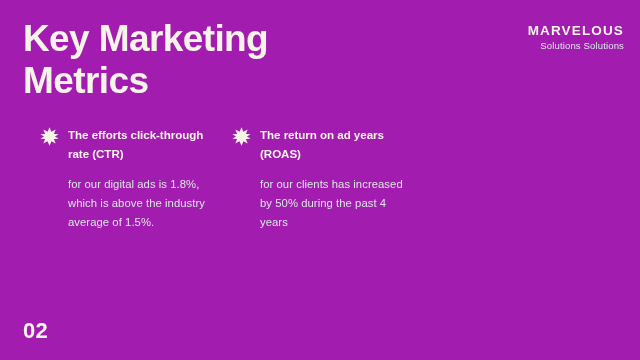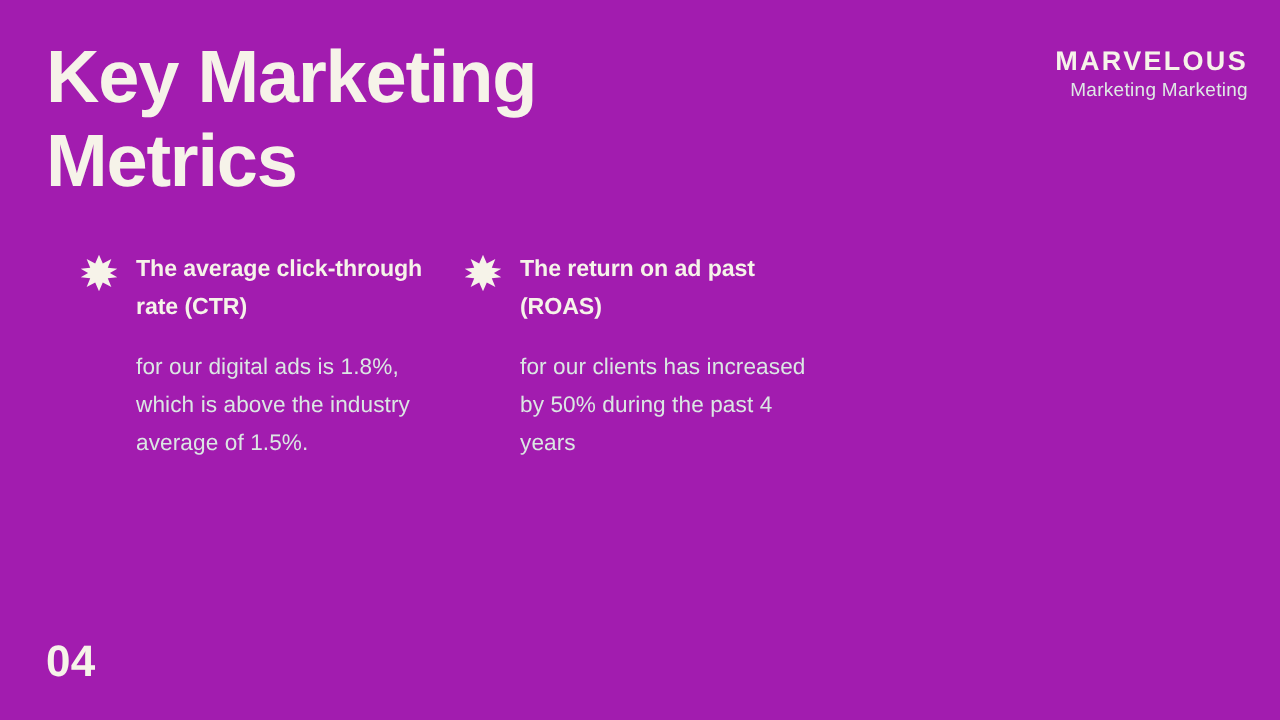--- a/index.html
+++ b/index.html
@@ -128,43 +128,43 @@
 </head>
 <body>
 
 <div class="slide">
 
   <h1 class="slide-title">Key Marketing
 Metrics</h1>
 
   <div class="logo">
     <div class="logo-name">MARVELOUS</div>
-    <div class="logo-tagline">Marketing Marketing</div>
+    <div class="logo-tagline">Solutions Solutions</div>
   </div>
 
   <div class="columns">
 
 
     <div class="column column-2">
       <svg class="burst-icon" viewBox="0 0 32 32">
         <path fill="#f6f3e9" d="M16 0.6 L19.2 8.0 L26.4 4.2 L23.4 11.6 L31.4 12.4 L25.2 16 L31.4 19.6 L23.4 20.4 L26.4 27.8 L19.2 24.0 L16 31.4 L12.8 24.0 L5.6 27.8 L8.6 20.4 L0.6 19.6 L6.8 16 L0.6 12.4 L8.6 11.6 L5.6 4.2 L12.8 8.0 Z"></path>
       </svg>
       <div class="col-body">
-        <p class="metric-heading">The average click-through rate (CTR)</p>
+        <p class="metric-heading">The efforts click-through rate (CTR)</p>
         <p class="metric-detail">for our digital ads is 1.8%, which is above the industry average of 1.5%.</p>
       </div>
     </div>
 
     <div class="column column-3">
       <svg class="burst-icon" viewBox="0 0 32 32">
         <path fill="#f6f3e9" d="M16 0.6 L19.2 8.0 L26.4 4.2 L23.4 11.6 L31.4 12.4 L25.2 16 L31.4 19.6 L23.4 20.4 L26.4 27.8 L19.2 24.0 L16 31.4 L12.8 24.0 L5.6 27.8 L8.6 20.4 L0.6 19.6 L6.8 16 L0.6 12.4 L8.6 11.6 L5.6 4.2 L12.8 8.0 Z"></path>
       </svg>
       <div class="col-body">
-        <p class="metric-heading">The return on ad past (ROAS)</p>
+        <p class="metric-heading">The return on ad years (ROAS)</p>
         <p class="metric-detail">for our clients has increased by 50% during the past 4 years</p>
       </div>
     </div>
 
   </div>
 
-  <div class="page-number">04</div>
+  <div class="page-number">02</div>
 
 </div>
 
 </body></html>

